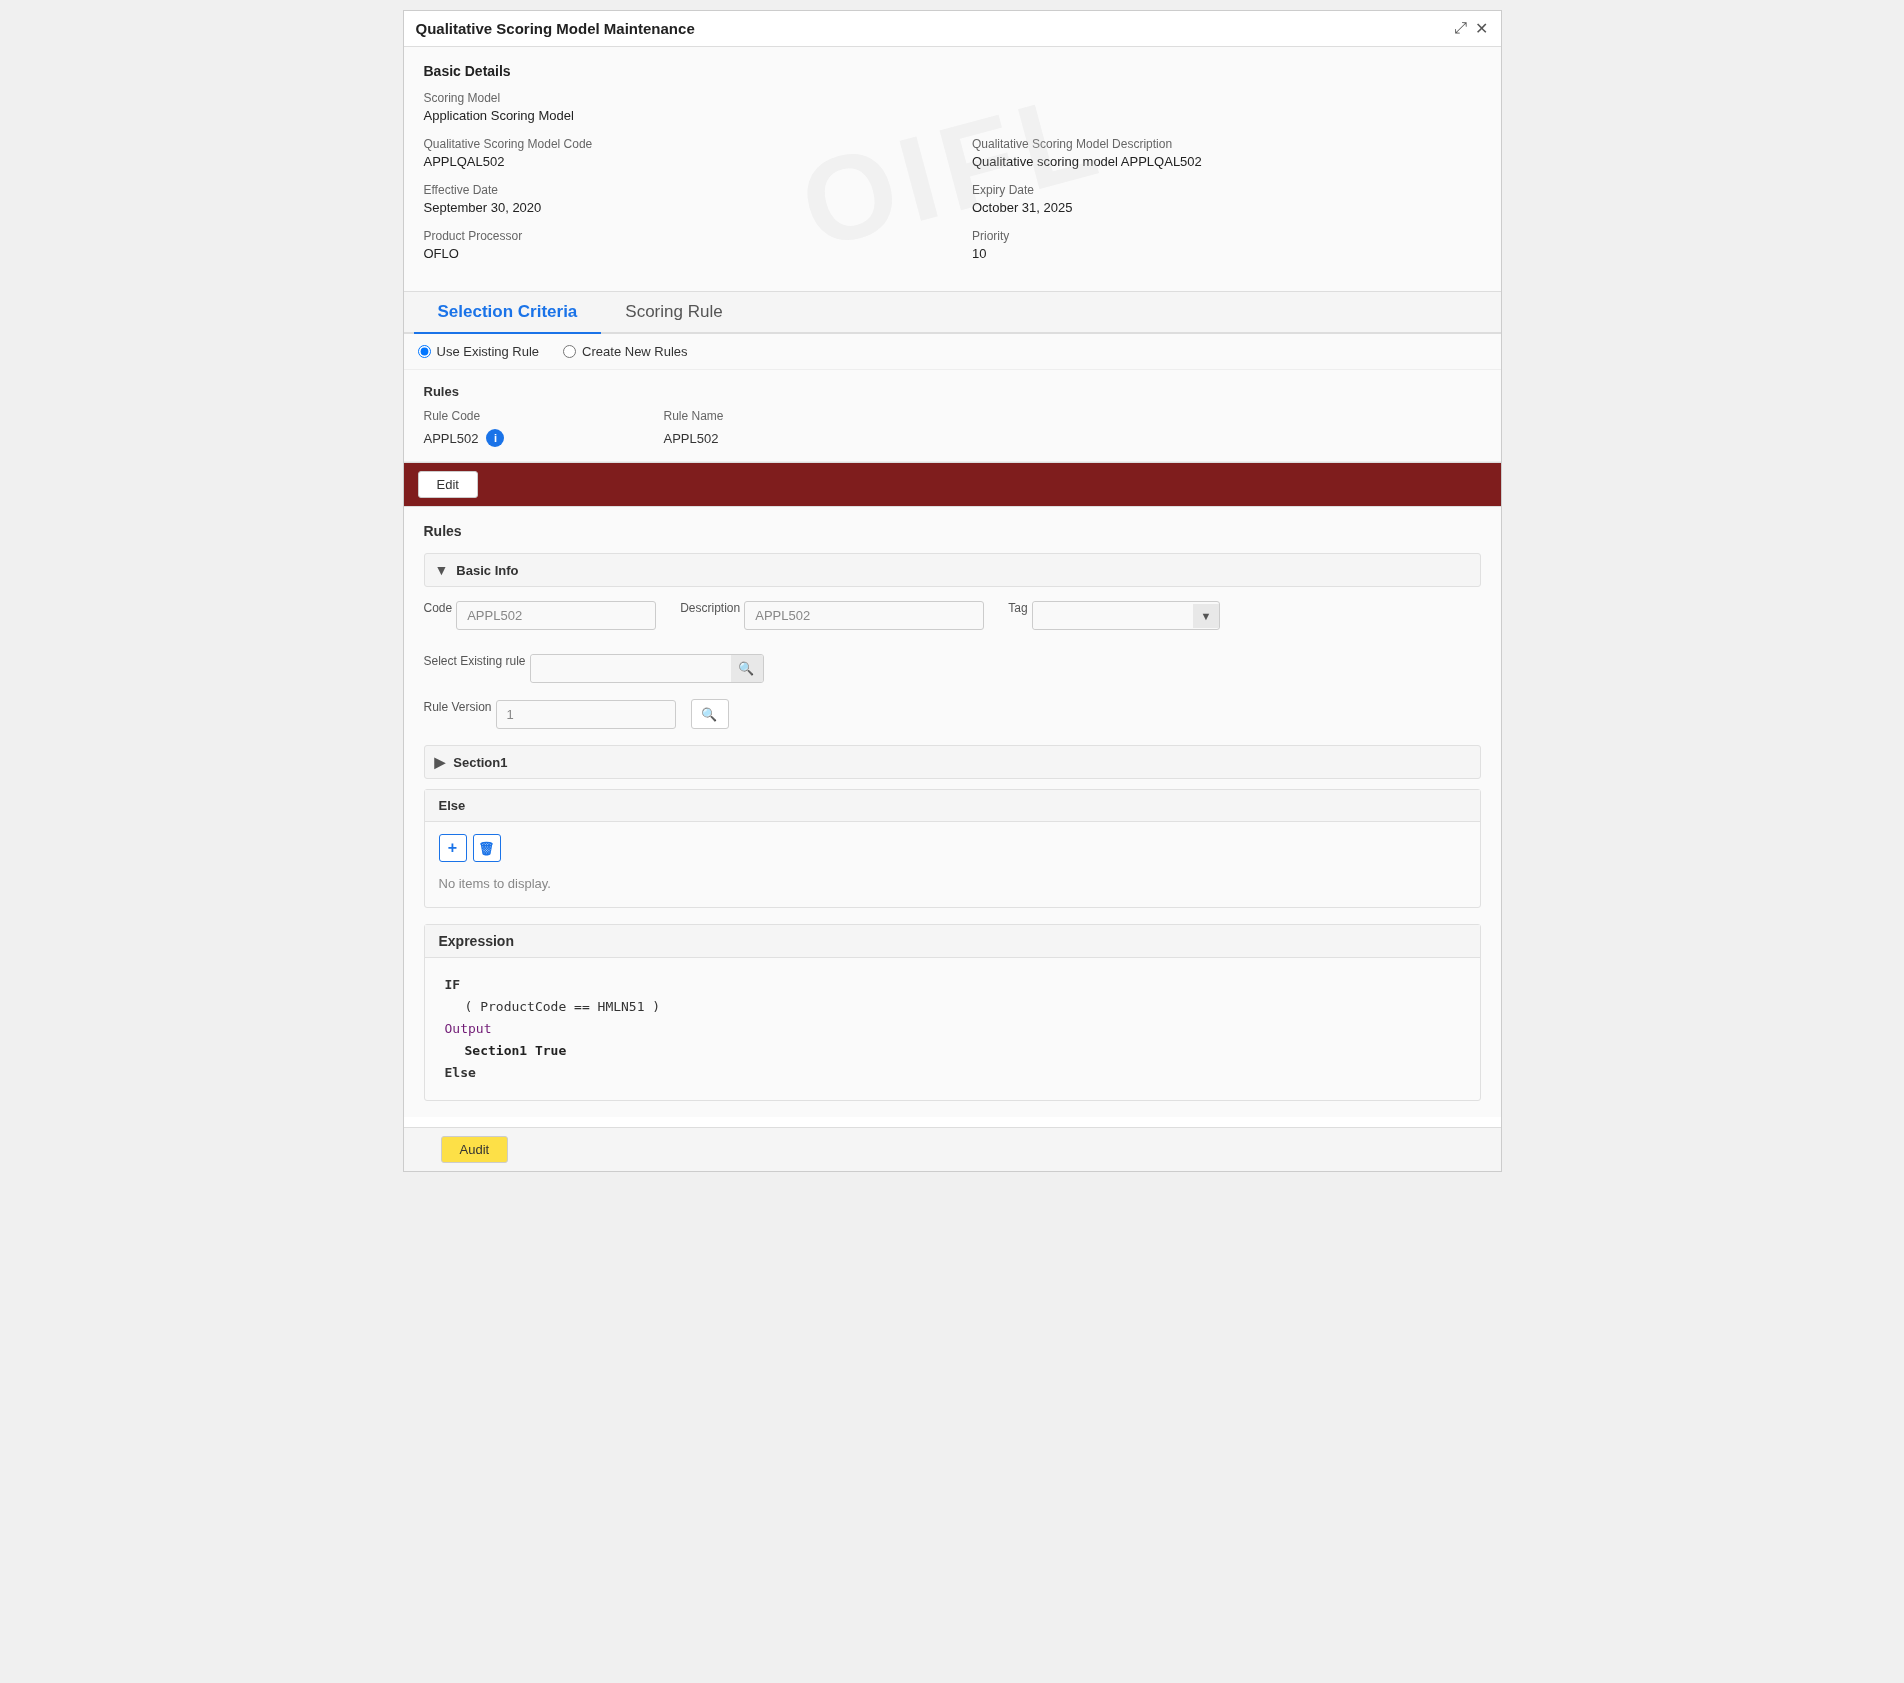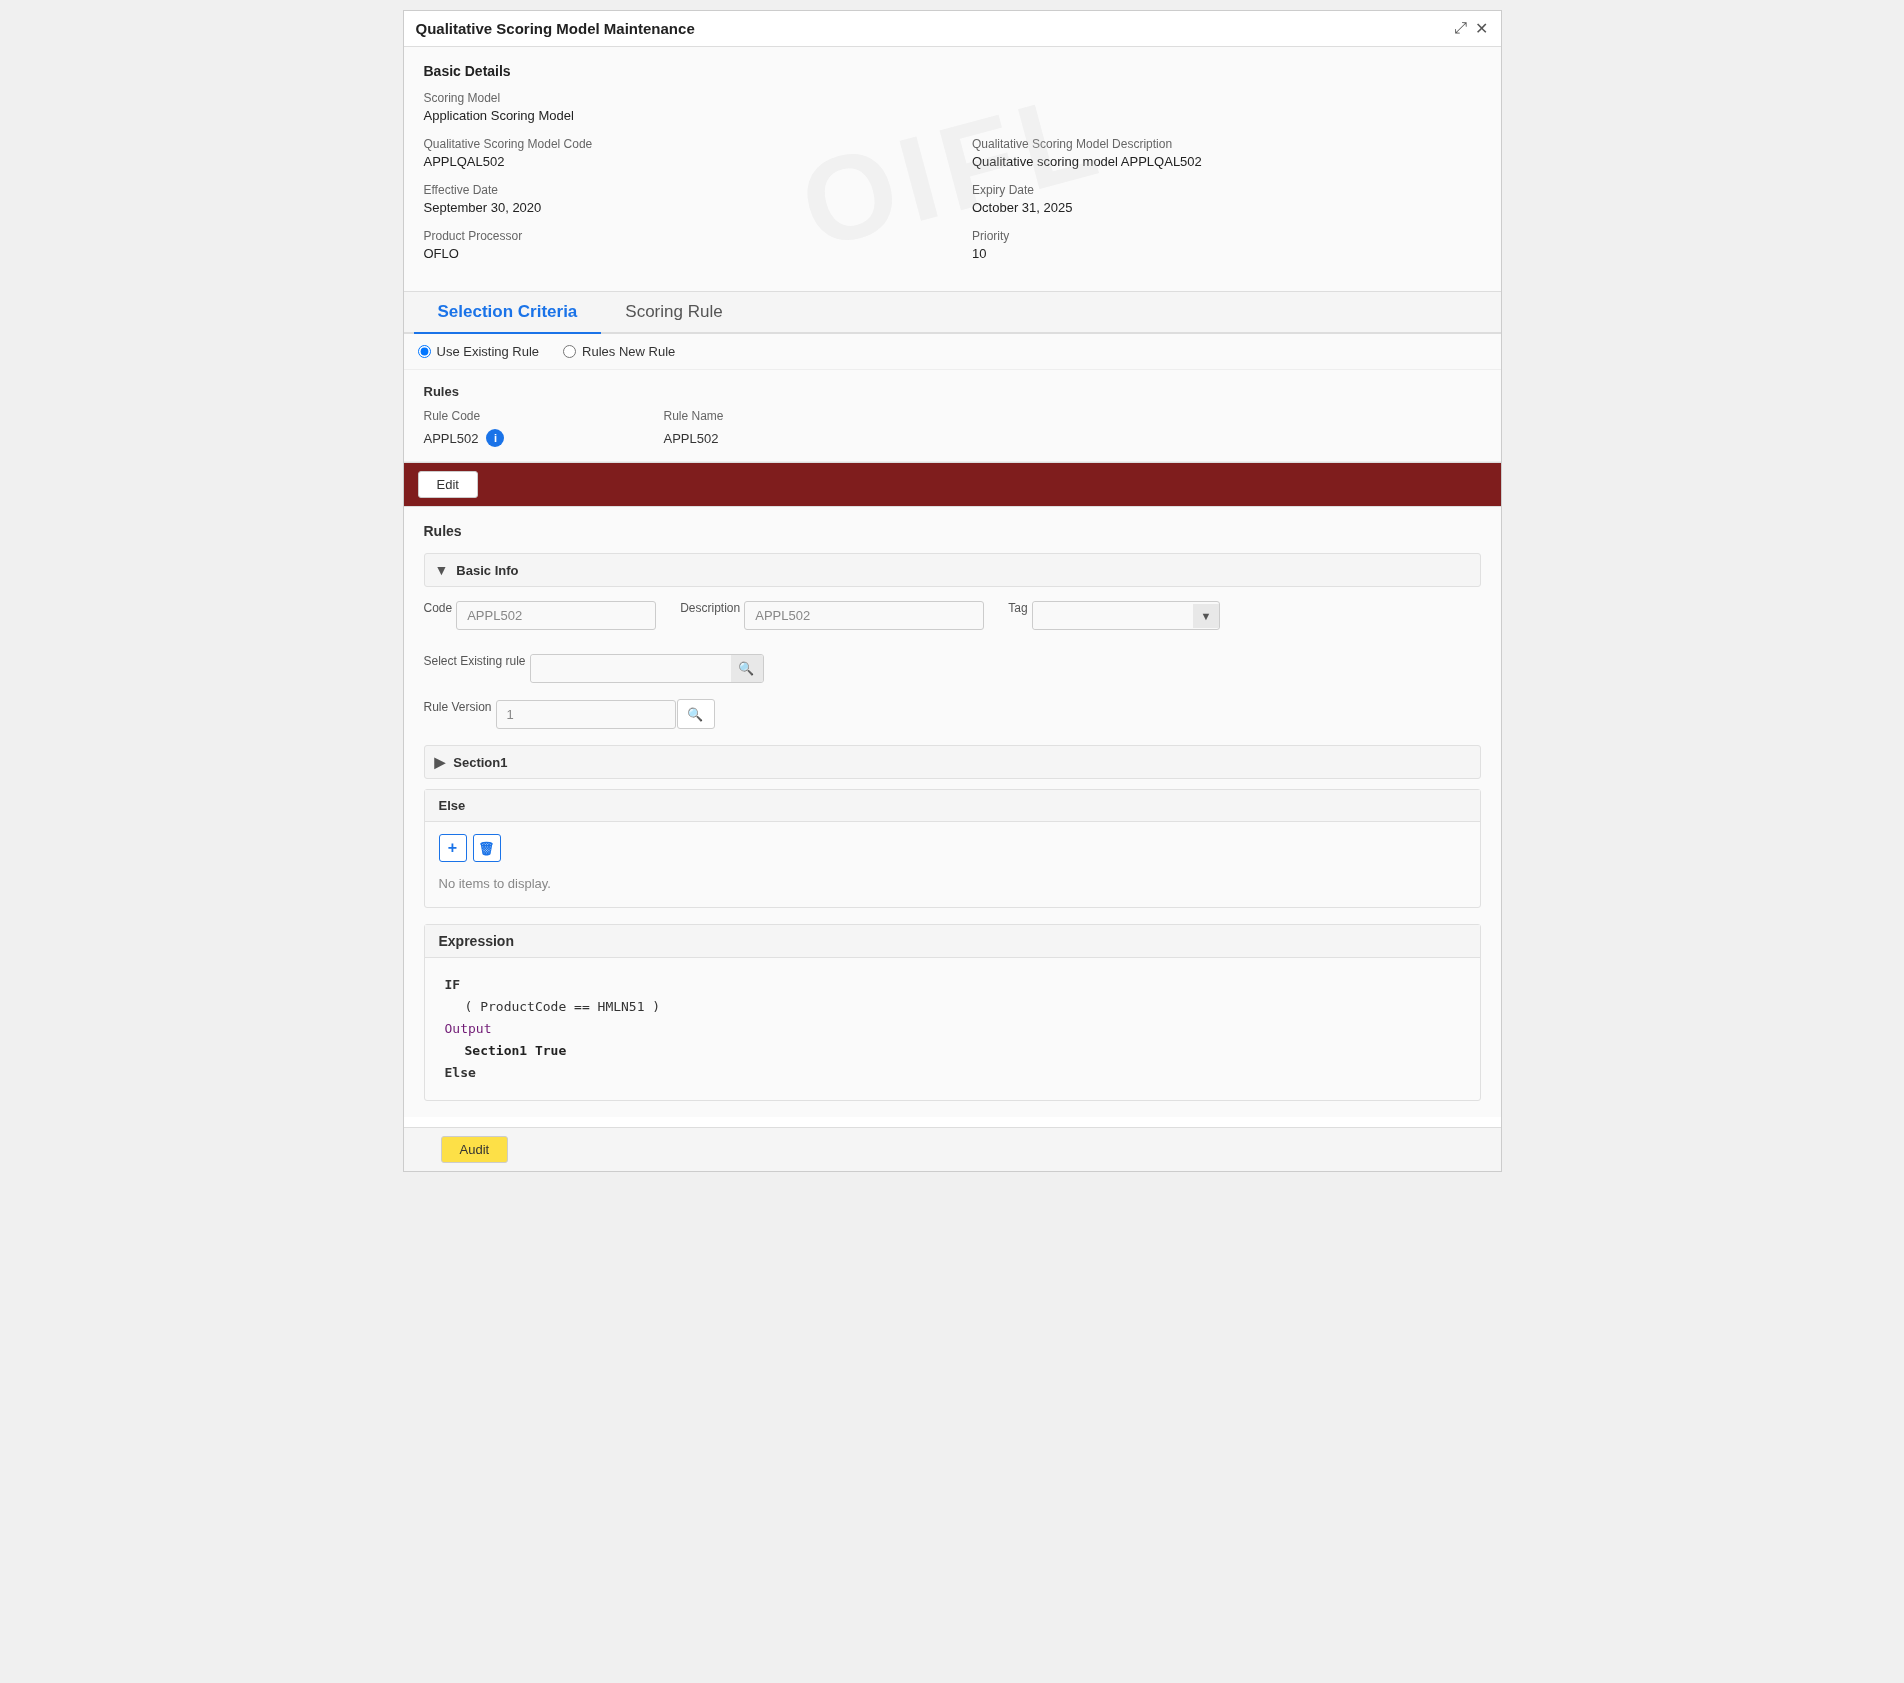--- a/index.html
+++ b/index.html
@@ -245,21 +245,21 @@
     .search-input-wrap .search-btn {
       padding: 6px 8px;
       background: #e8e8e8;
       cursor: pointer;
       font-size: 13px;
       color: #555;
     }
     .version-row {
       display: flex;
       align-items: flex-end;
-      gap: 1px;
+      gap: 15px;
     }
     .version-search-btn {
       padding: 5px 10px;
       background: #fff;
       border: 1px solid #ccc;
       cursor: pointer;
       border-radius: 3px;
       font-size: 13px;
       color: #555;
       height: 30px;
@@ -437,21 +437,21 @@
     <div class="tab">Scoring Rule</div>
   </div>
 
   <div class="radio-group">
     <label class="radio-label">
       <input type="radio" name="rule-mode" checked="" style="">
       <span>Use Existing Rule</span>
     </label>
     <label class="radio-label">
       <input type="radio" name="rule-mode" style="">
-      <span>Rules New Rule</span>
+      <span>Create New Rules</span>
     </label>
   </div>
 
   <div class="rules-section">
     <div class="rules-title">Rules</div>
     <div class="rules-table-header">
       <div class="rule-code-col">Rule Code</div>
       <div class="rule-name-col">Rule Name</div>
     </div>
     <div class="rules-table-row">

